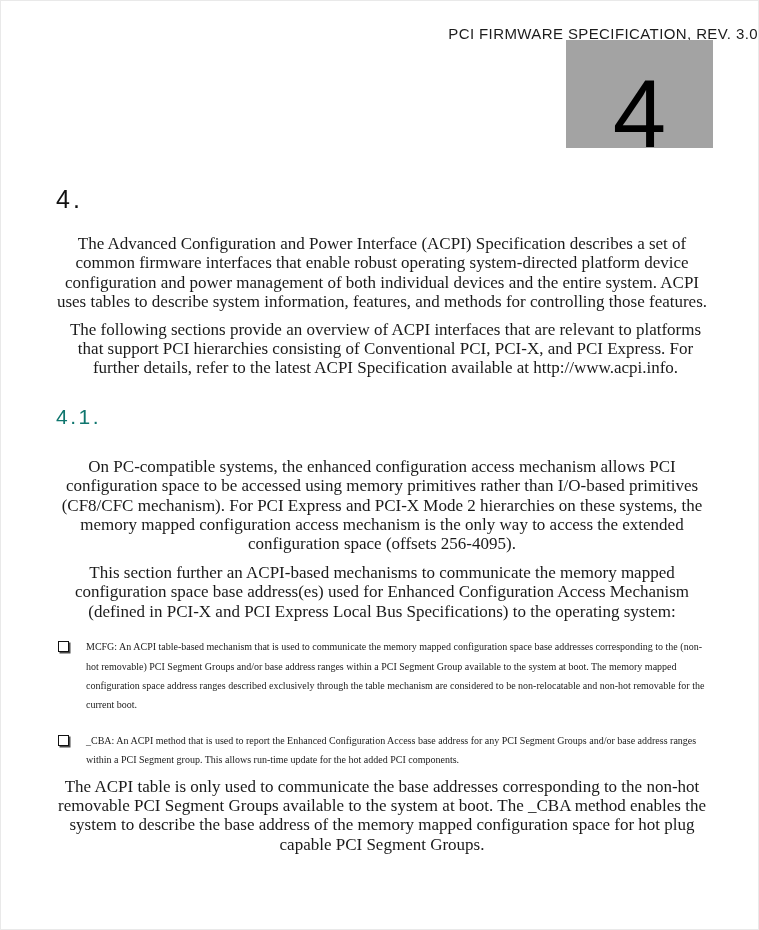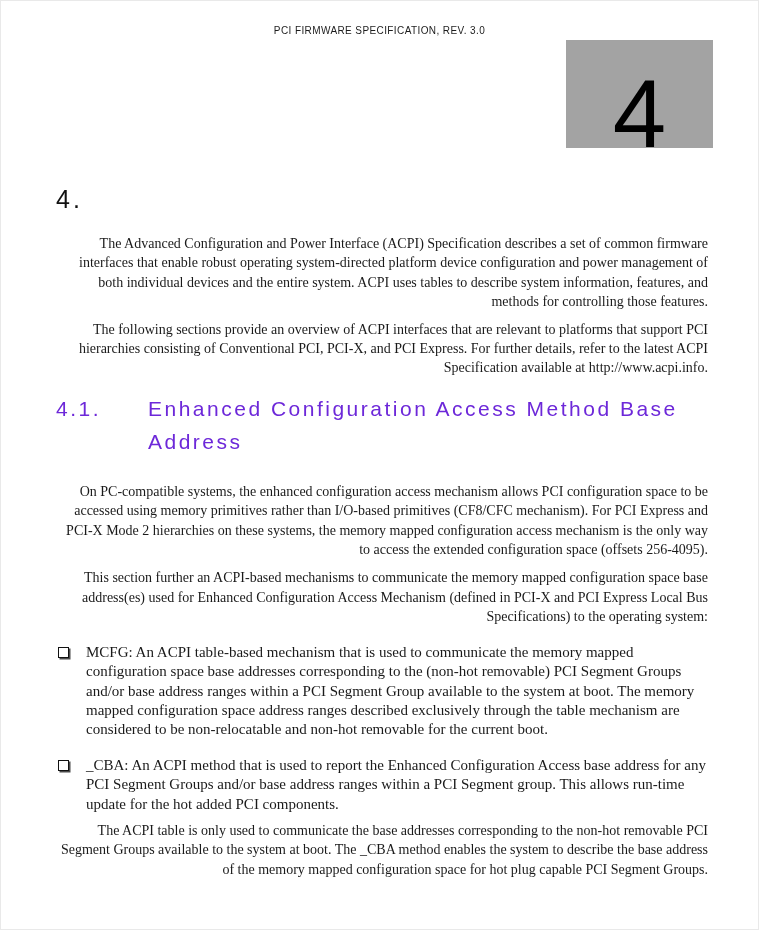--- a/index.html
+++ b/index.html
@@ -10,23 +10,23 @@
     font-family: "Liberation Serif", serif;
     color: #1a1a1a;
     box-sizing: border-box;
     border: 1px solid #e9e9e9;
     overflow: hidden;
   }
 
   .page-header {
     position: absolute;
     top: 24px; left: 0; right: 0;
-    text-align: center;
+    text-align: right;
     font-family: "Liberation Sans", sans-serif;
-    font-size: 10px;
+    font-size: 15px;
     letter-spacing: 0.4px;
     color: #1c1c1c;
   }
 
   .chapter-tab {
     position: absolute;
     top: 39px; left: 565px;
     width: 147px; height: 108px;
     background: #a3a3a3;
     display: flex;
@@ -53,52 +53,52 @@
     font-family: "Liberation Sans", sans-serif;
     font-weight: 400;
     font-size: 25px;
     line-height: 30px;
     letter-spacing: 3px;
     color: #111;
   }
   h1 .hnum { width: 92px; flex-shrink: 0; }
 
   h2.section-heading {
-    margin: 14px 0 0 0;
+    margin: 22px 0 0 0;
     display: flex;
     font-family: "Liberation Sans", sans-serif;
     font-weight: 400;
     font-size: 21px;
     line-height: 33px;
     letter-spacing: 2.5px;
-    color: #6d28d9;
+    color: #0f766e;
   }
   h2 .hnum { width: 92px; flex-shrink: 0; }
   h2 .htitle { max-width: 558px; }
 
   p.body-par {
     margin: 9px 0 0 0;
-    font-size: 14px;
+    font-size: 17px;
     line-height: 19.4px;
-    text-align: right;
+    text-align: center;
   }
   p.body-par.first-after-h1 { margin-top: 20px; }
   p.body-par.p2 { margin-top: 8px; margin-left: 7px; }
   p.body-par.after-h2 { margin-top: 24px; }
   p.body-par.last-par { margin-top: 0; }
 
   ul.bullet-list {
     margin: 11px 0 0 0;
     padding: 0;
     list-style: none;
   }
   ul.bullet-list li {
     display: flex;
     margin: 16px 0 7px 0;
-    font-size: 15px;
+    font-size: 10px;
     line-height: 19.4px;
   }
   .bullet-marker {
     width: 28px;
     margin-left: 2px;
     flex-shrink: 0;
     padding-top: 4px;
   }
   .bullet-square {
     display: block;
@@ -123,21 +123,20 @@
   <h1 class="chapter-heading">
     <span class="hnum">4.</span>
   </h1>
 
   <p class="body-par first-after-h1">The Advanced Configuration and Power Interface (ACPI) Specification describes a set of common firmware interfaces that enable robust operating system-directed platform device configuration and power management of both individual devices and the entire system.  ACPI uses tables to describe system information, features, and methods for controlling those features.</p>
 
   <p class="body-par p2">The following sections provide an overview of ACPI interfaces that are relevant to platforms that support PCI hierarchies consisting of Conventional PCI, PCI-X, and PCI Express.  For further details, refer to the latest ACPI Specification available at http://www.acpi.info.</p>
 
   <h2 class="section-heading">
     <span class="hnum">4.1.</span>
-    <span class="htitle">Enhanced Configuration Access Method Base Address</span>
   </h2>
 
   <p class="body-par after-h2">On PC-compatible systems, the enhanced configuration access mechanism allows PCI configuration space to be accessed using memory primitives rather than I/O-based primitives (CF8/CFC mechanism).  For PCI Express and PCI-X Mode 2 hierarchies on these systems, the memory mapped configuration access mechanism is the only way to access the extended configuration space (offsets 256-4095).</p>
 
   <p class="body-par">This section further an ACPI-based mechanisms to communicate the memory mapped configuration space base address(es) used for Enhanced Configuration Access Mechanism (defined in PCI-X and PCI Express Local Bus Specifications) to the operating system:</p>
 
   <ul class="bullet-list">
     <li>
       <span class="bullet-marker">
         <span class="bullet-square"></span>

